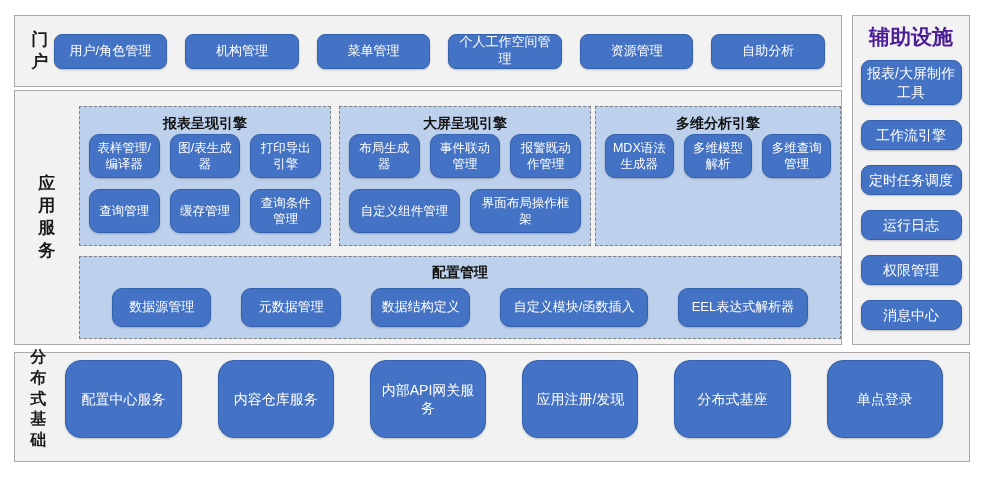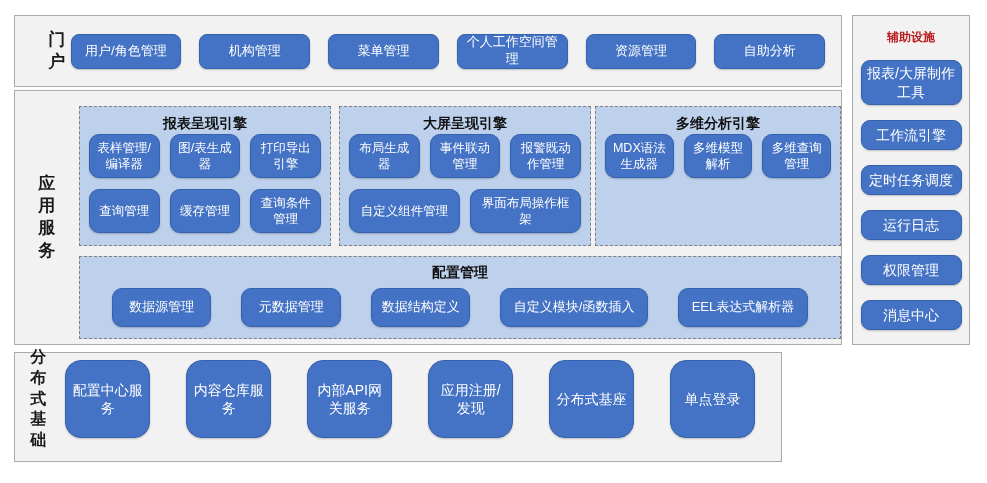--- a/index.html
+++ b/index.html
@@ -19,21 +19,21 @@
   .btn {
     background:#4472c4; border:1px solid #3462ae; color:#ffffff;
     display:flex; align-items:center; justify-content:center; text-align:center;
     box-sizing:border-box; border-radius:8px; line-height:1.3;
     word-break:break-all; padding:2px 5px;
     box-shadow:0 1px 2px rgba(0,0,0,0.22);
   }
 
   
   .portal { left:14px; top:15px; width:828px; height:72px;
-            display:flex; align-items:center; gap:4px; padding:0 16px 0 32px; }
+            display:flex; align-items:center; gap:4px; padding:0 16px 0 15px; }
   .portal .hrow { flex:1; display:flex; gap:18px; height:35px; }
   .portal .btn { flex:1; font-size:13px; }
 
   
   .app { left:14px; top:90px; width:828px; height:255px; }
   .app > .vlabel { position:absolute; left:22px; top:50%; transform:translateY(-50%); }
 
   .group {
     position:absolute; box-sizing:border-box;
     background:#bdd1ec; border:1px dashed #7f7f7f;
@@ -48,30 +48,30 @@
   .erow + .erow { margin-top:11px; }
   .erow .btn { flex:1; font-size:12.5px; border-radius:10px; }
 
   .config { left:64px; top:165px; width:762px; height:83px; padding:2px 14px 10px 14px; }
   .crow { display:flex; gap:30px; height:39px; margin-top:5px; padding:0 18px; }
   .crow .btn { flex:1; font-size:13px; border-radius:10px; }
   .crow .btn:nth-child(4) { flex:1.55; }
   .crow .btn:nth-child(5) { flex:1.35; }
 
   
-  .bottom { left:14px; top:352px; width:768px; height:110px;
+  .bottom { left:14px; top:352px; width:956px; height:110px;
             display:flex; align-items:center; padding:0 26px 16px 14px; }
   .bottom .vlabel { font-size:16px; line-height:1.3; }
   .bottom .hrow { flex:1; display:flex; gap:36px; align-items:center; padding-left:18px;justify-content:space-between; }
   .bottom .btn { flex:1; height:78px; font-size:14px; border-radius:16px; }
 
   
   .aux { left:852px; top:15px; width:118px; height:330px;
          display:flex; flex-direction:column; align-items:center; padding:5px 8px; }
-  .aux-title { font-weight:bold; font-size:12px; color:#b91c1c; height:30px; line-height:32px; flex:0 0 auto;font-family:Liberation Serif, serif; }
+  .aux-title { font-weight:bold; font-size:21px; color:#4c1d95; height:30px; line-height:32px; flex:0 0 auto;font-family:Liberation Serif, serif; }
   .aux .btn { width:101px; min-height:30px; font-size:14px; border-radius:9px; margin-top:15px; flex:0 0 auto; }
   .aux .btn.first { min-height:45px; margin-top:9px; }
 </style>
 </head>
 <body>
 
 <div class="canvas">
 
   <section class="section portal">
     <div class="vlabel">门户</div>

